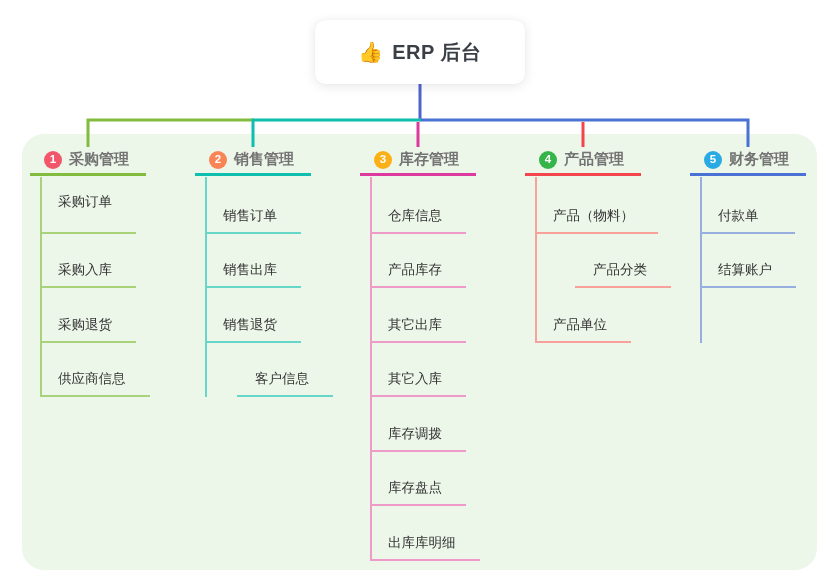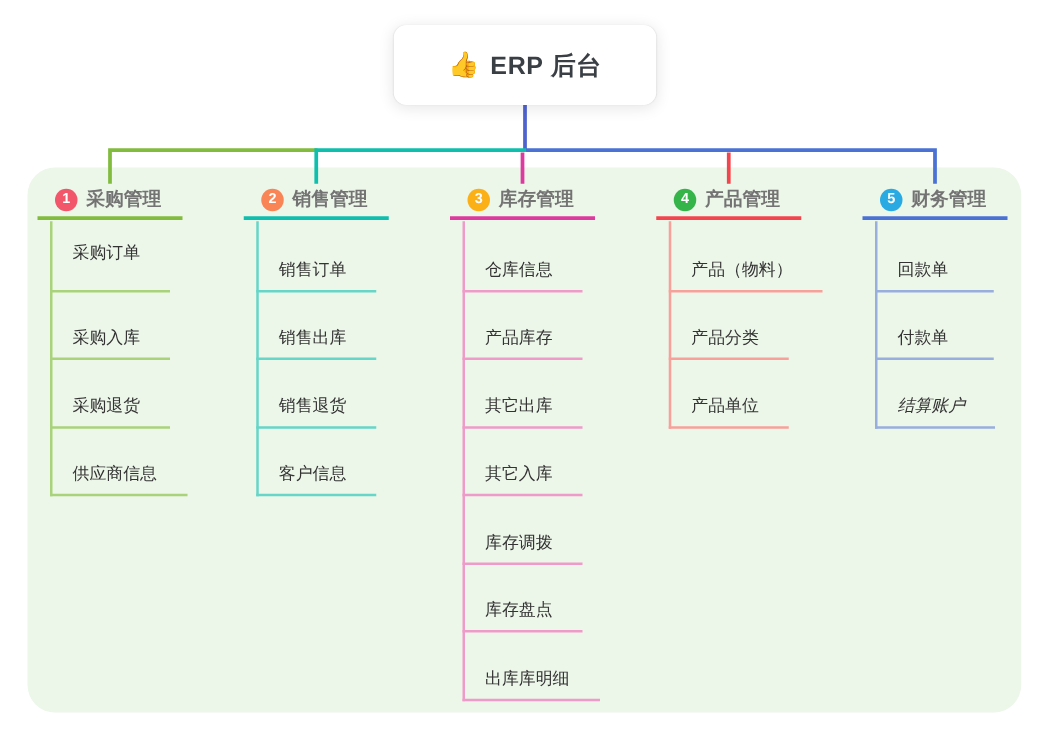--- a/index.html
+++ b/index.html
@@ -101,21 +101,21 @@
     <div class="children">
           <div class="child" style="border-bottom-color: rgb(102, 214, 200);">
             <span>销售订单</span>
           </div>
           <div class="child" style="border-bottom-color: rgb(102, 214, 200);">
             <span>销售出库</span>
           </div>
           <div class="child" style="border-bottom-color: rgb(102, 214, 200);">
             <span>销售退货</span>
           </div>
-          <div class="child" style="border-bottom-color: rgb(102, 214, 200);">
+          <div class="child" style="border-bottom-color: rgb(102, 214, 200); margin-left: 32px;">
             <span>客户信息</span>
           </div>
         </div>
   </div>
       <div class="branch" style="left: 360px;">
     <div class="branch-title" style="border-bottom-color: rgb(221, 58, 159);">
       <span class="badge" style="background: rgb(251, 176, 23);">3</span>
       <span class="branch-label">库存管理</span>
     </div>
     <div class="spine" style="background: rgb(239, 155, 202); height: 383.5px;"></div>
@@ -146,41 +146,38 @@
       <div class="branch" style="left: 525px;">
     <div class="branch-title" style="border-bottom-color: rgb(242, 69, 78);">
       <span class="badge" style="background: rgb(53, 180, 74);">4</span>
       <span class="branch-label">产品管理</span>
     </div>
     <div class="spine" style="background: rgb(248, 161, 155); height: 165.5px;"></div>
     <div class="children">
           <div class="child" style="border-bottom-color: rgb(248, 161, 155);">
             <span>产品（物料）</span>
           </div>
-          <div class="child" style="border-bottom-color: rgb(248, 161, 155);">
+          <div class="child" style="border-bottom-color: rgb(248, 161, 155); margin-left: 40px;">
             <span>产品分类</span>
           </div>
           <div class="child" style="border-bottom-color: rgb(248, 161, 155);">
             <span>产品单位</span>
           </div>
         </div>
   </div>
       <div class="branch" style="left: 690px;">
     <div class="branch-title" style="border-bottom-color: rgb(74, 114, 212);">
       <span class="badge" style="background: rgb(42, 170, 226);">5</span>
       <span class="branch-label">财务管理</span>
     </div>
     <div class="spine" style="background: rgb(152, 174, 222); height: 165.5px;"></div>
     <div class="children">
-          <div class="child" style="border-bottom-color: rgb(152, 174, 222);">
-            <span>回款单</span>
-          </div>
           <div class="child" style="border-bottom-color: rgb(152, 174, 222); align-items: flex-end;">
             <span>付款单</span>
           </div>
-          <div class="child" style="border-bottom-color: rgb(152, 174, 222); font-style: italic;">
+          <div class="child" style="border-bottom-color: rgb(152, 174, 222);">
             <span>结算账户</span>
           </div>
         </div>
   </div>
     </div>
 
 </div>
 
 </body></html>

